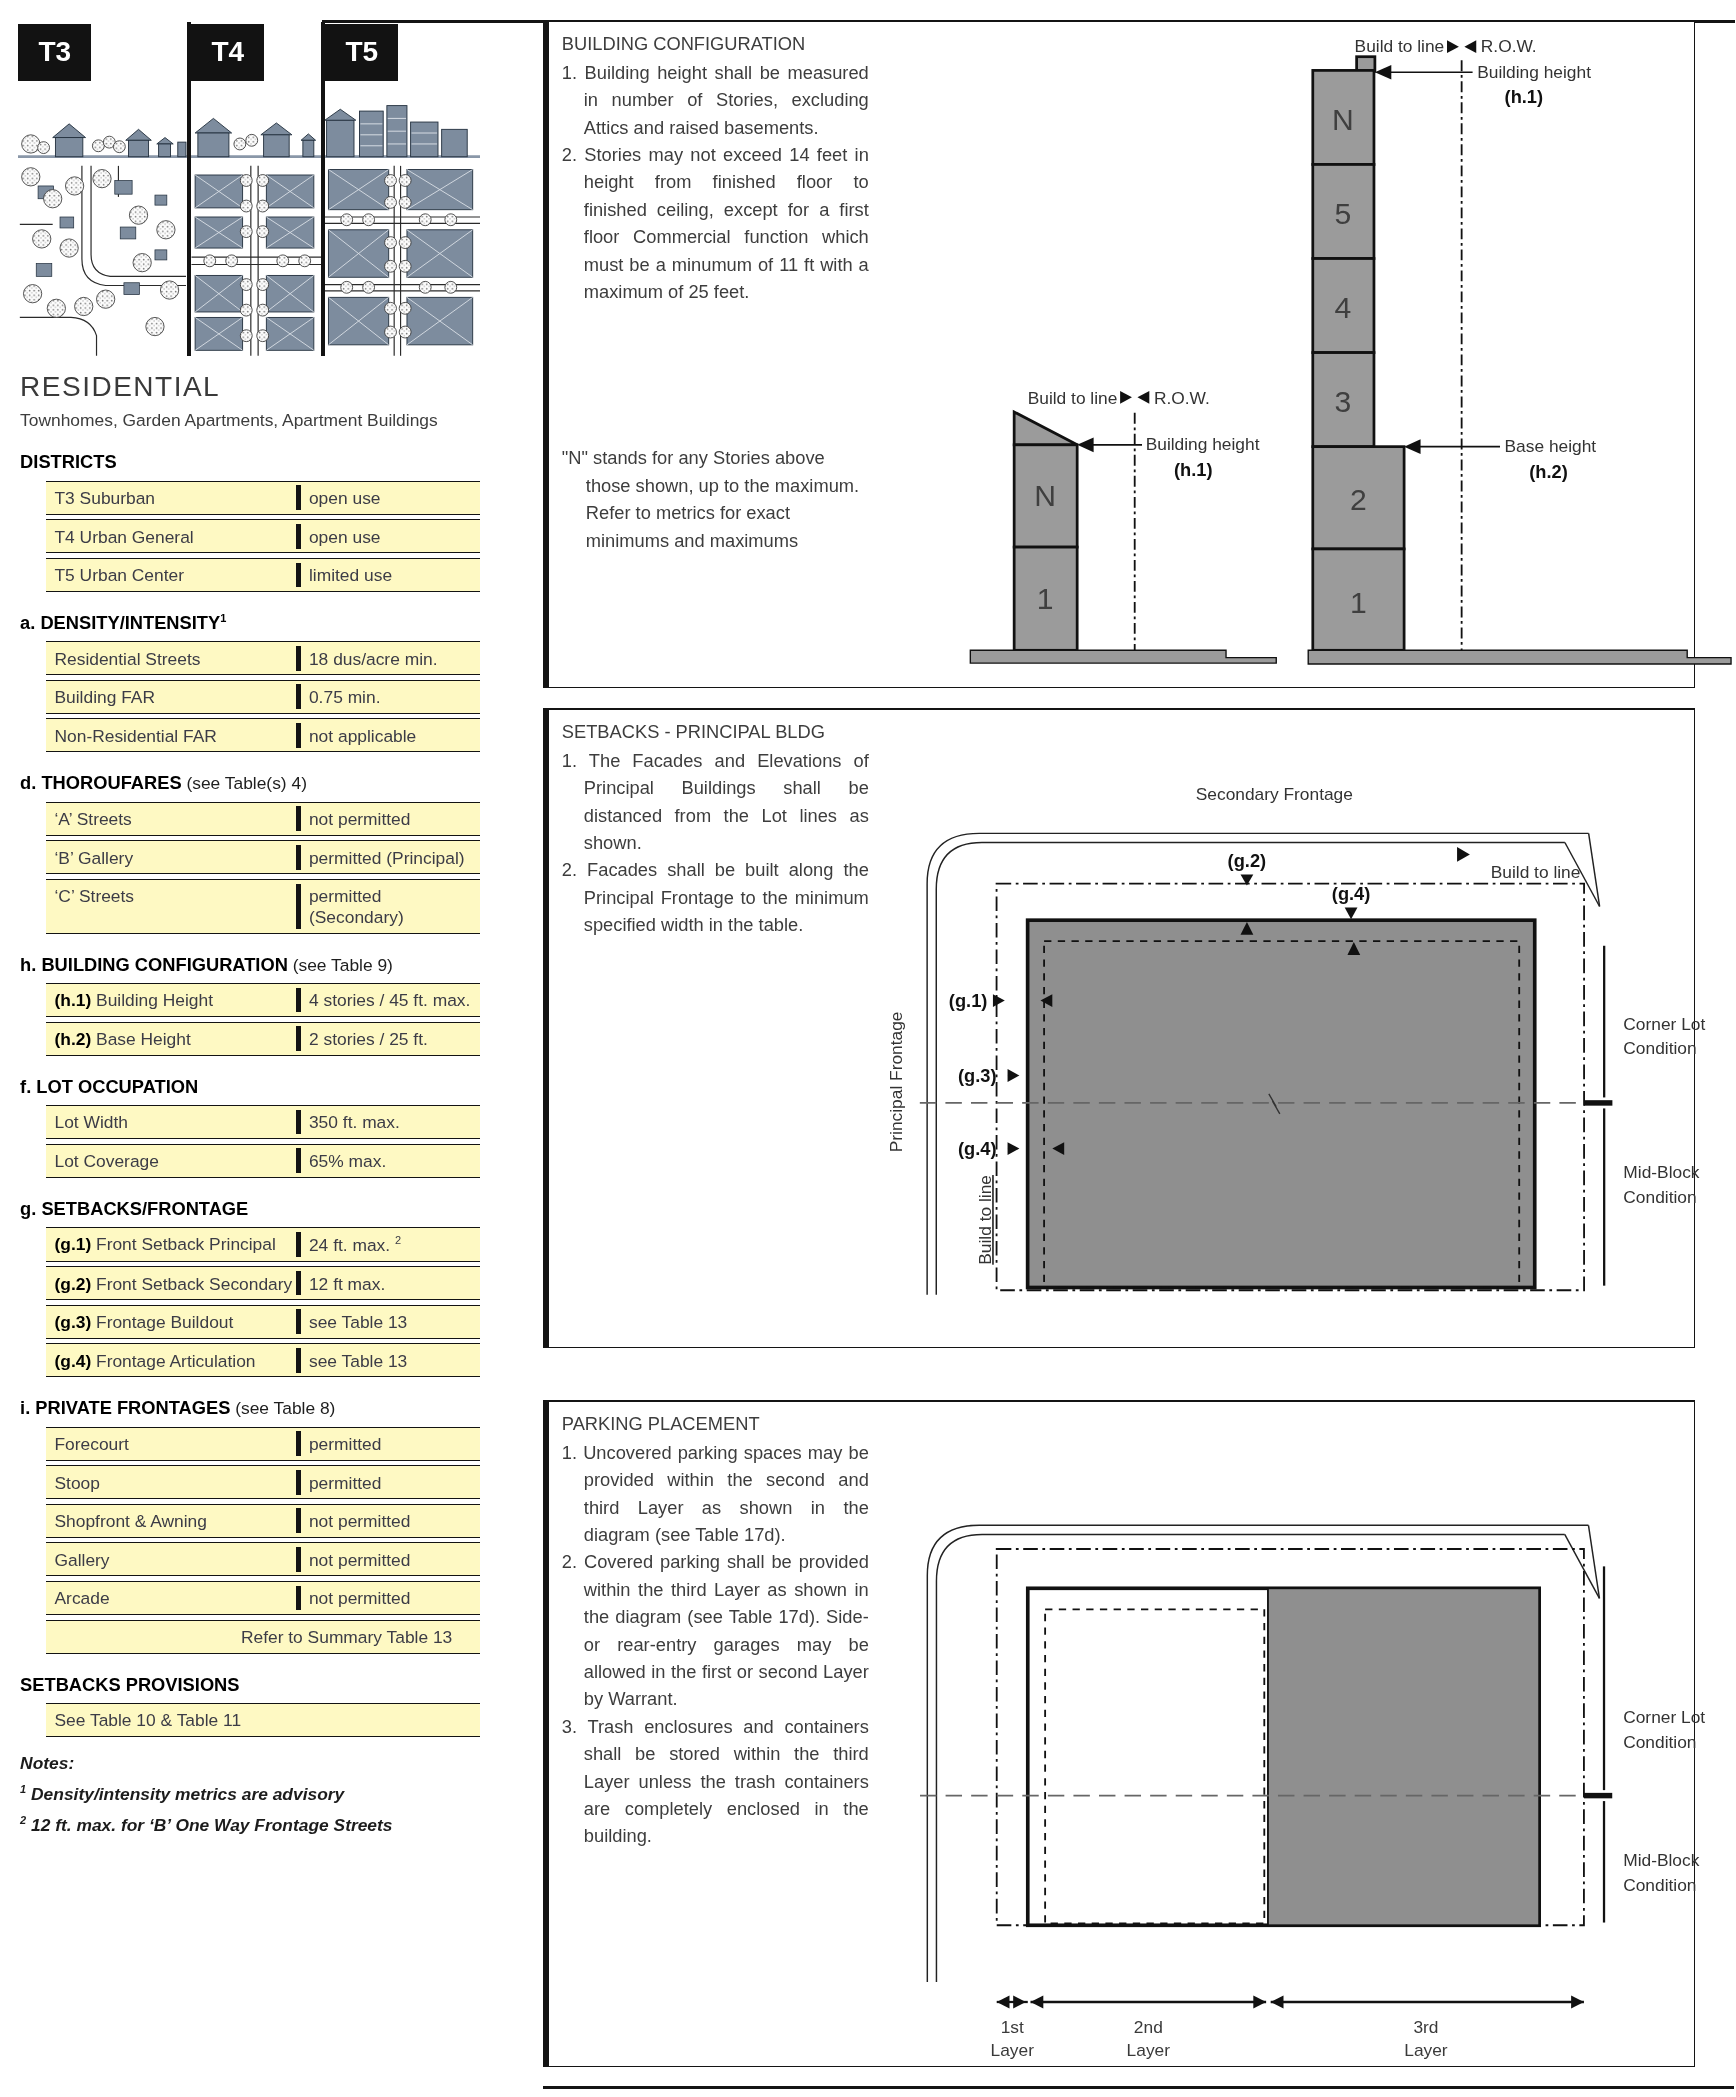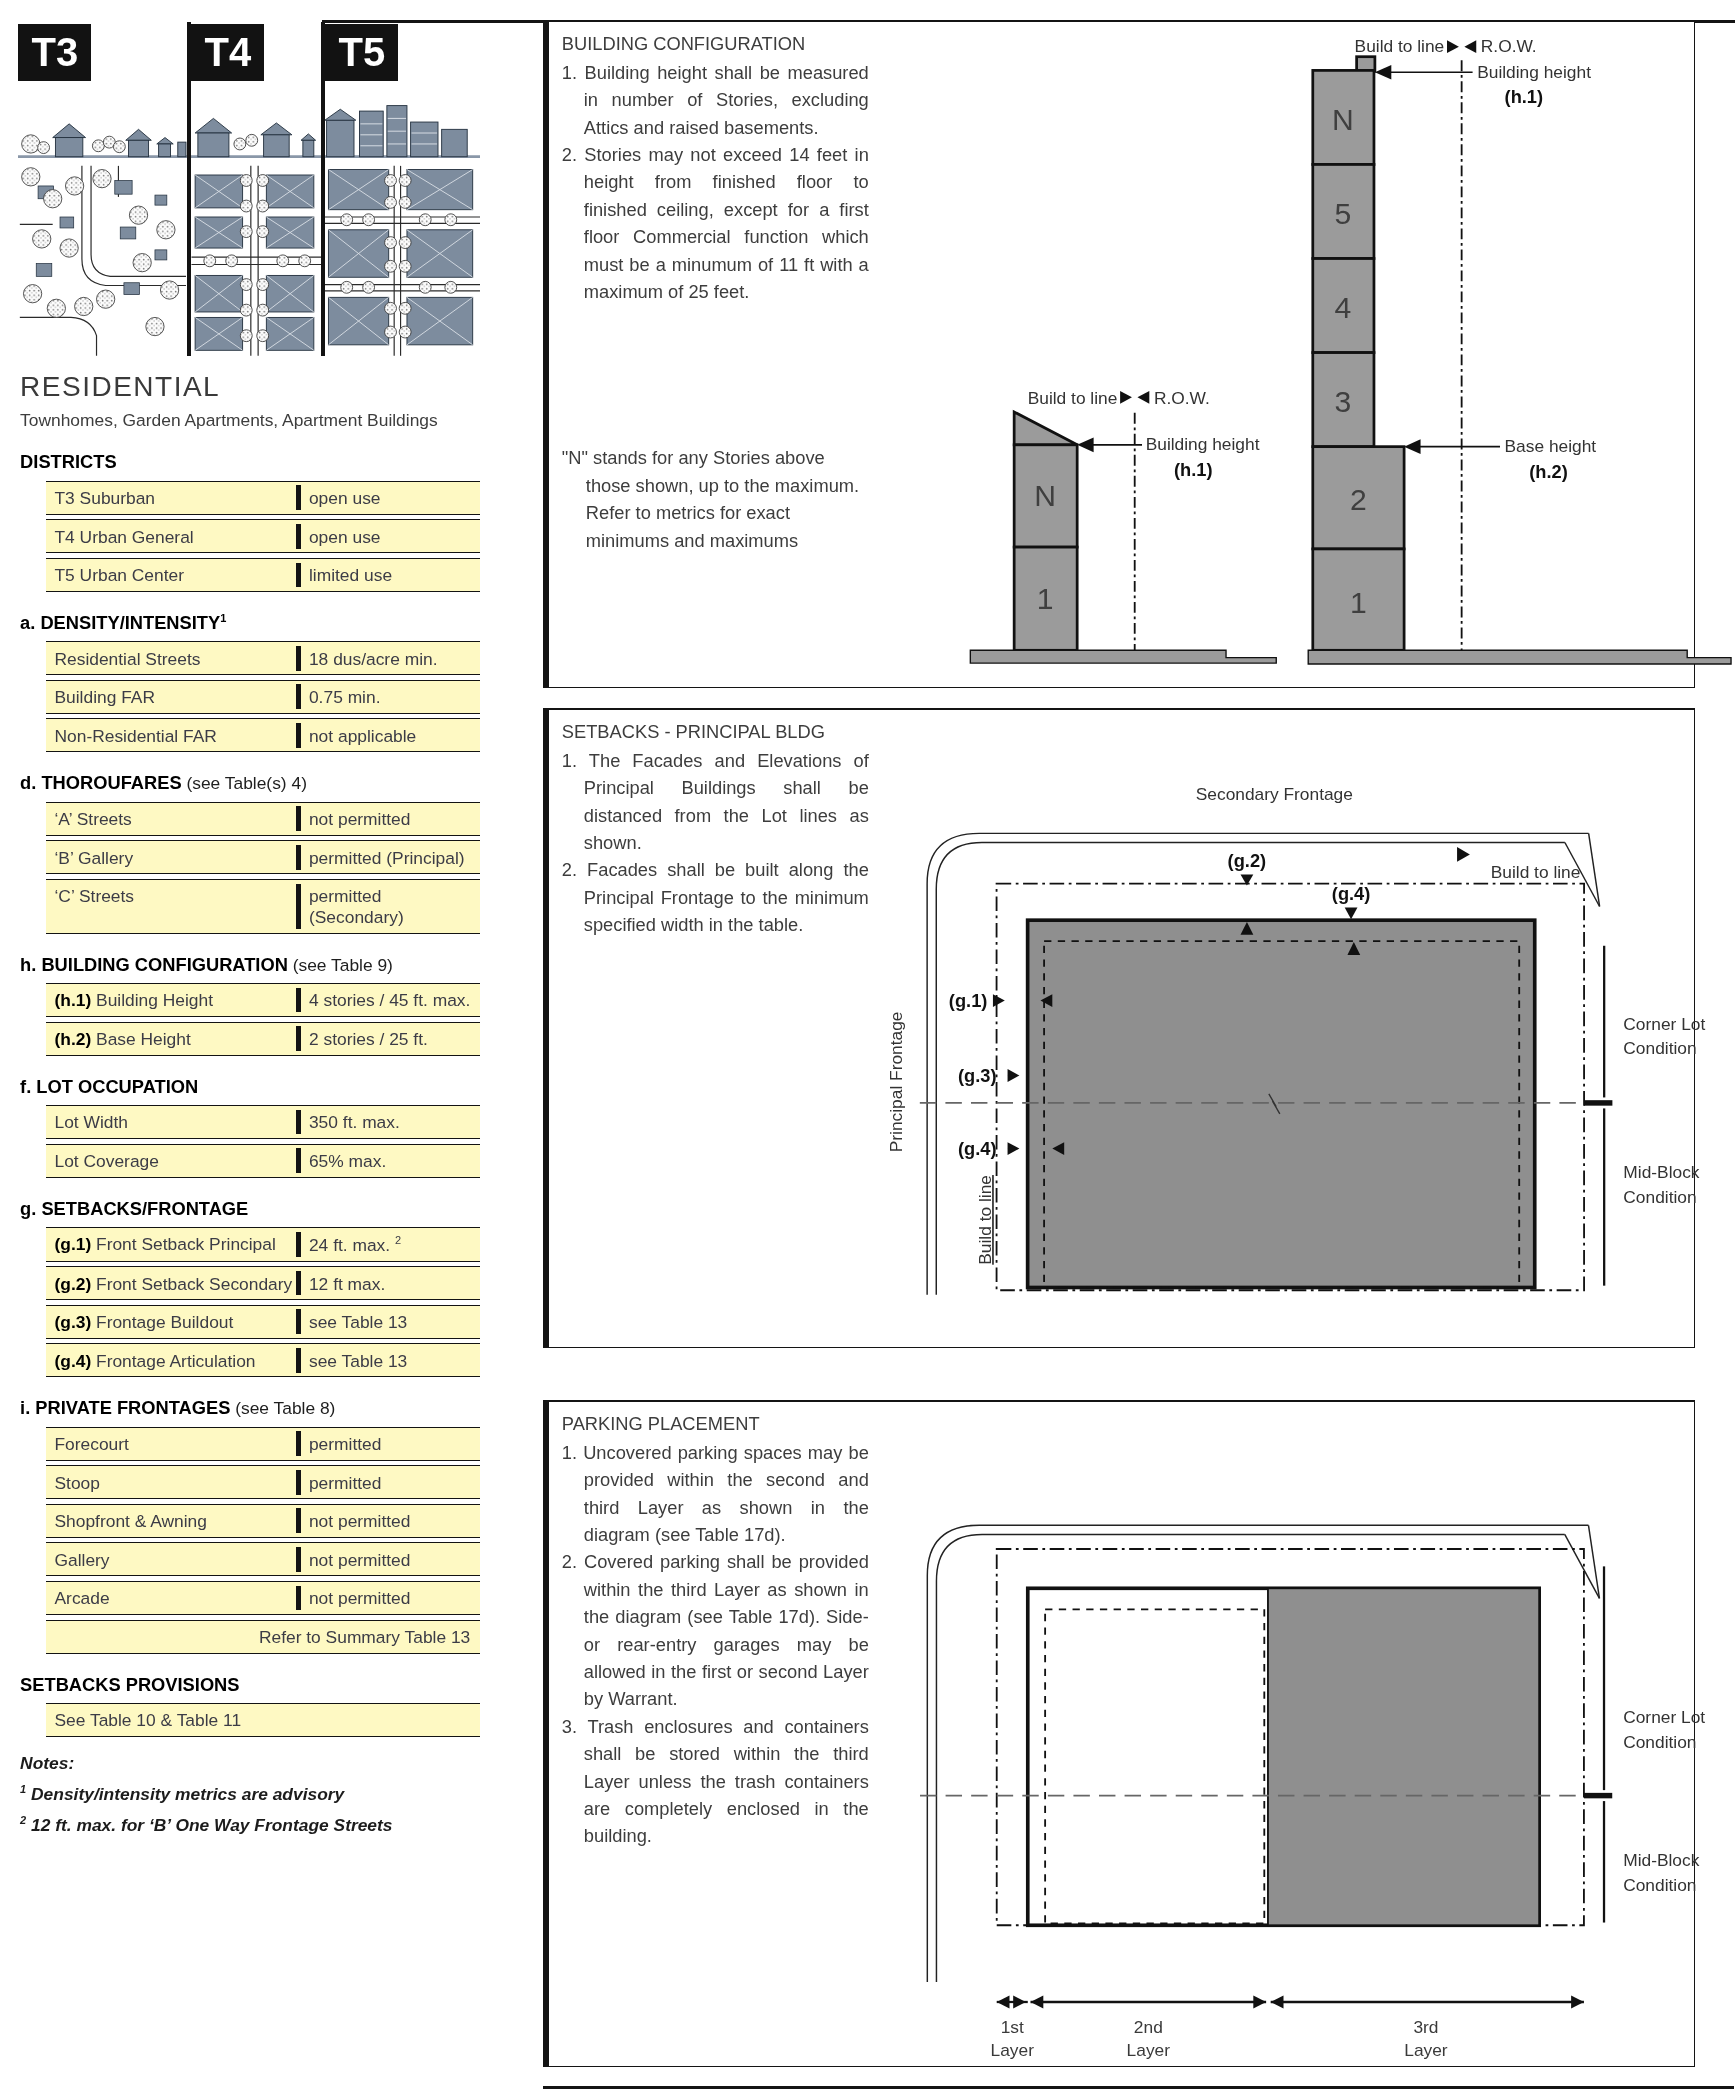--- a/index.html
+++ b/index.html
@@ -3,35 +3,35 @@
 <meta charset="utf-8">
 <style>
   html,body{margin:0;padding:0;}
   body{width:1736px;height:2098px;position:relative;background:#fff;
        font-family:"Liberation Sans",sans-serif;color:#2e2e2e;overflow:hidden;}
   .rule{position:absolute;background:#141414;}
   
   .left-col{position:absolute;left:18.3px;top:18.3px;width:462px;}
   .transect-strip{position:relative;height:340px;}
   .t-box{position:absolute;top:5.5px;width:73px;height:57px;background:#121212;color:#fff;
-         font-weight:bold;font-size:40px;display:flex;align-items:center;justify-content:center;}
+         font-weight:bold;font-size:28px;display:flex;align-items:center;justify-content:center;}
   .vdiv{position:absolute;top:3.7px;width:3.7px;height:334px;background:#121212;}
   .illus{position:absolute;left:0;top:60px;}
   h1.res-title{font-size:28px;font-weight:normal;letter-spacing:1.5px;color:#3a3a3a;margin:12.8px 0 0 1.8px;}
   .subtitle{font-size:17.4px;color:#3d3d3d;margin:7.3px 0 0 1.8px;}
   .tbl-heading{margin:20px 0 7.3px 1.8px;font-size:18.3px;color:#000;}
   .tbl-heading .hb{font-weight:bold;}
   .tbl-heading .hn{font-weight:normal;font-size:17.4px;color:#1e1e1e;}
   .trow{display:flex;align-items:stretch;background:#fef9c3;border-top:1.8px solid #131313;
         border-bottom:1.8px solid #131313;margin-bottom:4.6px;min-height:33px;box-sizing:border-box;margin-left:28px;}
   .tlabel{flex:0 0 238px;padding:6.4px 3.7px 4.6px 8.2px;font-size:17.4px;color:#3c3c46;}
   .tlabel b{color:#000;}
   .tdiv{flex:0 0 4.6px;background:#131313;margin:3.7px 0;}
   .tvalue{flex:1;padding:6.4px 0 4.6px 8.2px;font-size:17.4px;color:#3c3c46;}
-  .trow.footer .tlabel{flex:1;text-align:right;padding-right:10px;}
+  .trow.footer .tlabel{flex:1;text-align:right;padding-right:28px;}
   sup{font-size:11px;}
   .notes{margin:16.4px 0 0 1.8px;font-style:italic;font-weight:bold;color:#1c1c1c;}
   .notes p{margin:0 0 9.1px 0;font-size:17.4px;}
   
   .panel{position:absolute;left:543px;width:1152px;border:1.8px solid #141414;border-left-width:6.4px;
          border-top-width:2.7px;box-sizing:border-box;background:#fff;}
   #panel-building{top:20px;height:668px;}
   #panel-setbacks{top:708px;height:640px;}
   #panel-parking{top:1400px;height:667px;}
   .panel-text{position:absolute;left:12.8px;top:11px;width:307px;color:#3d3d3d;}

